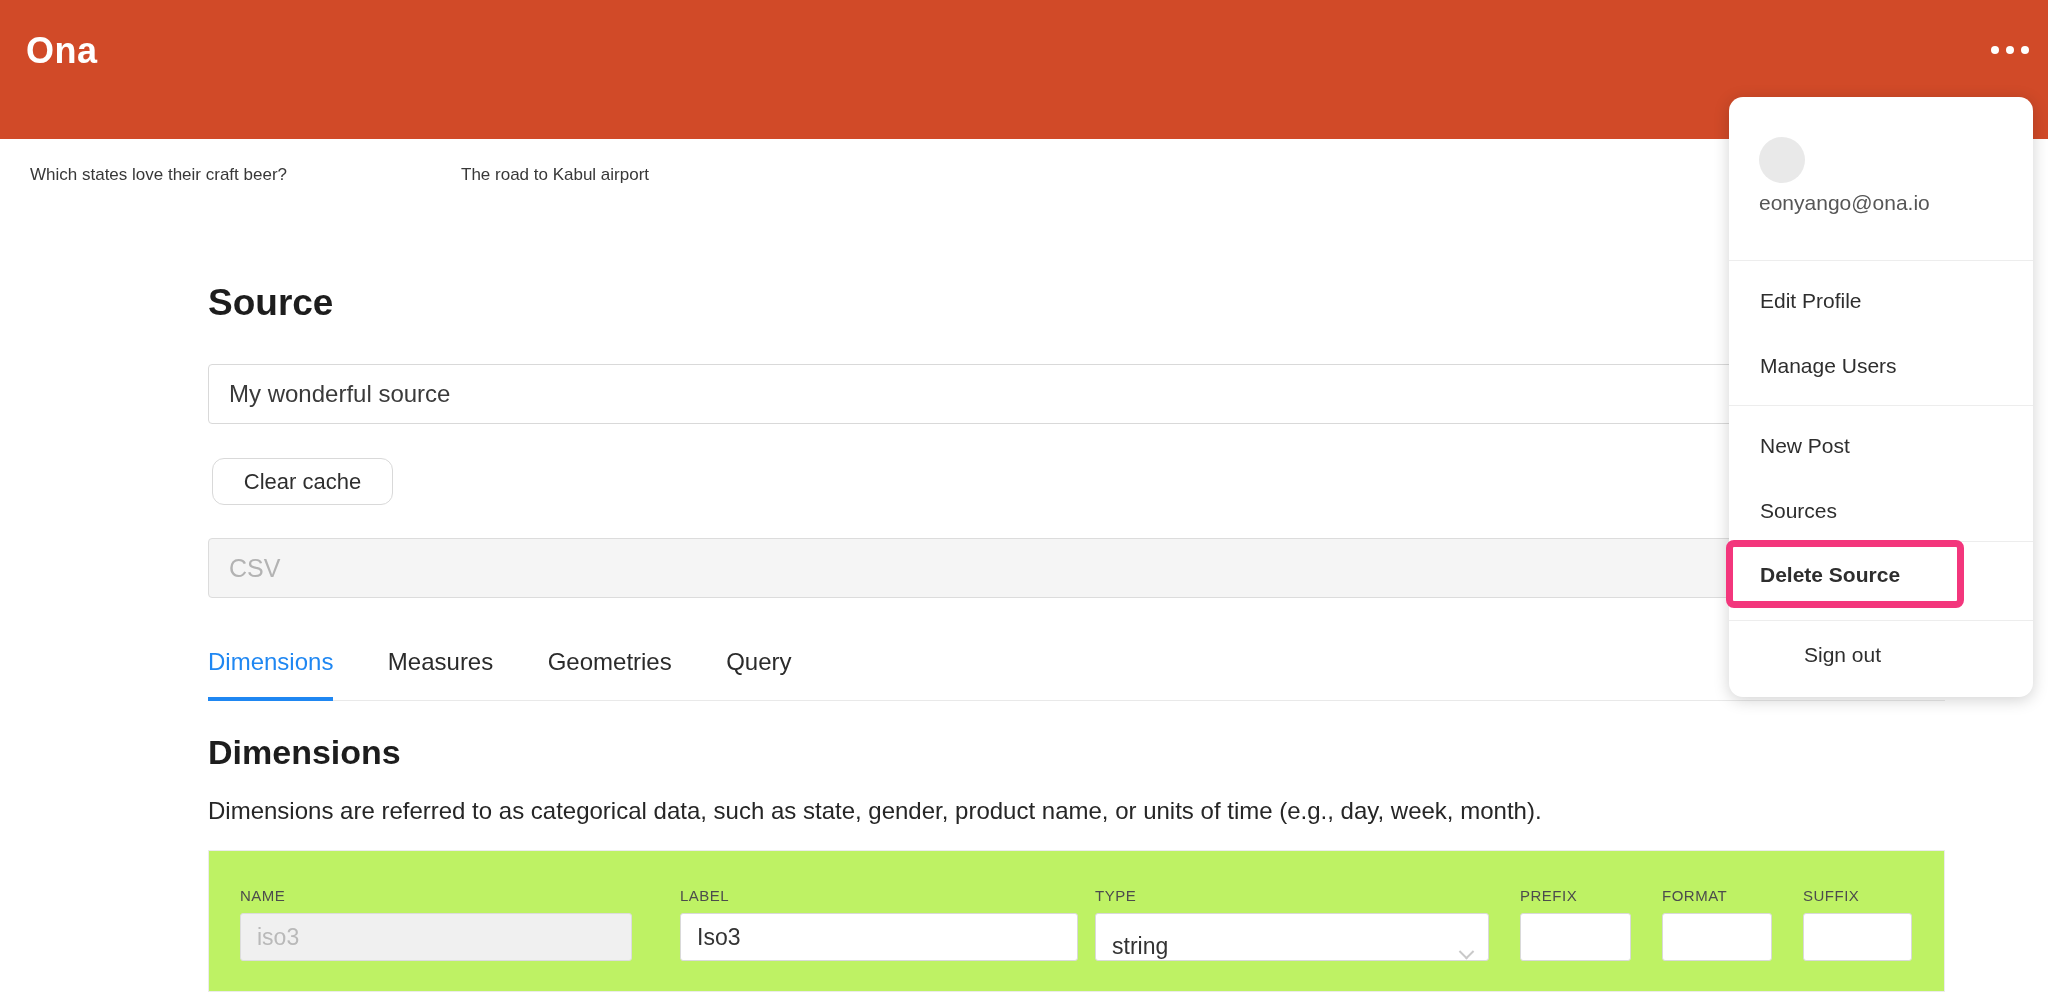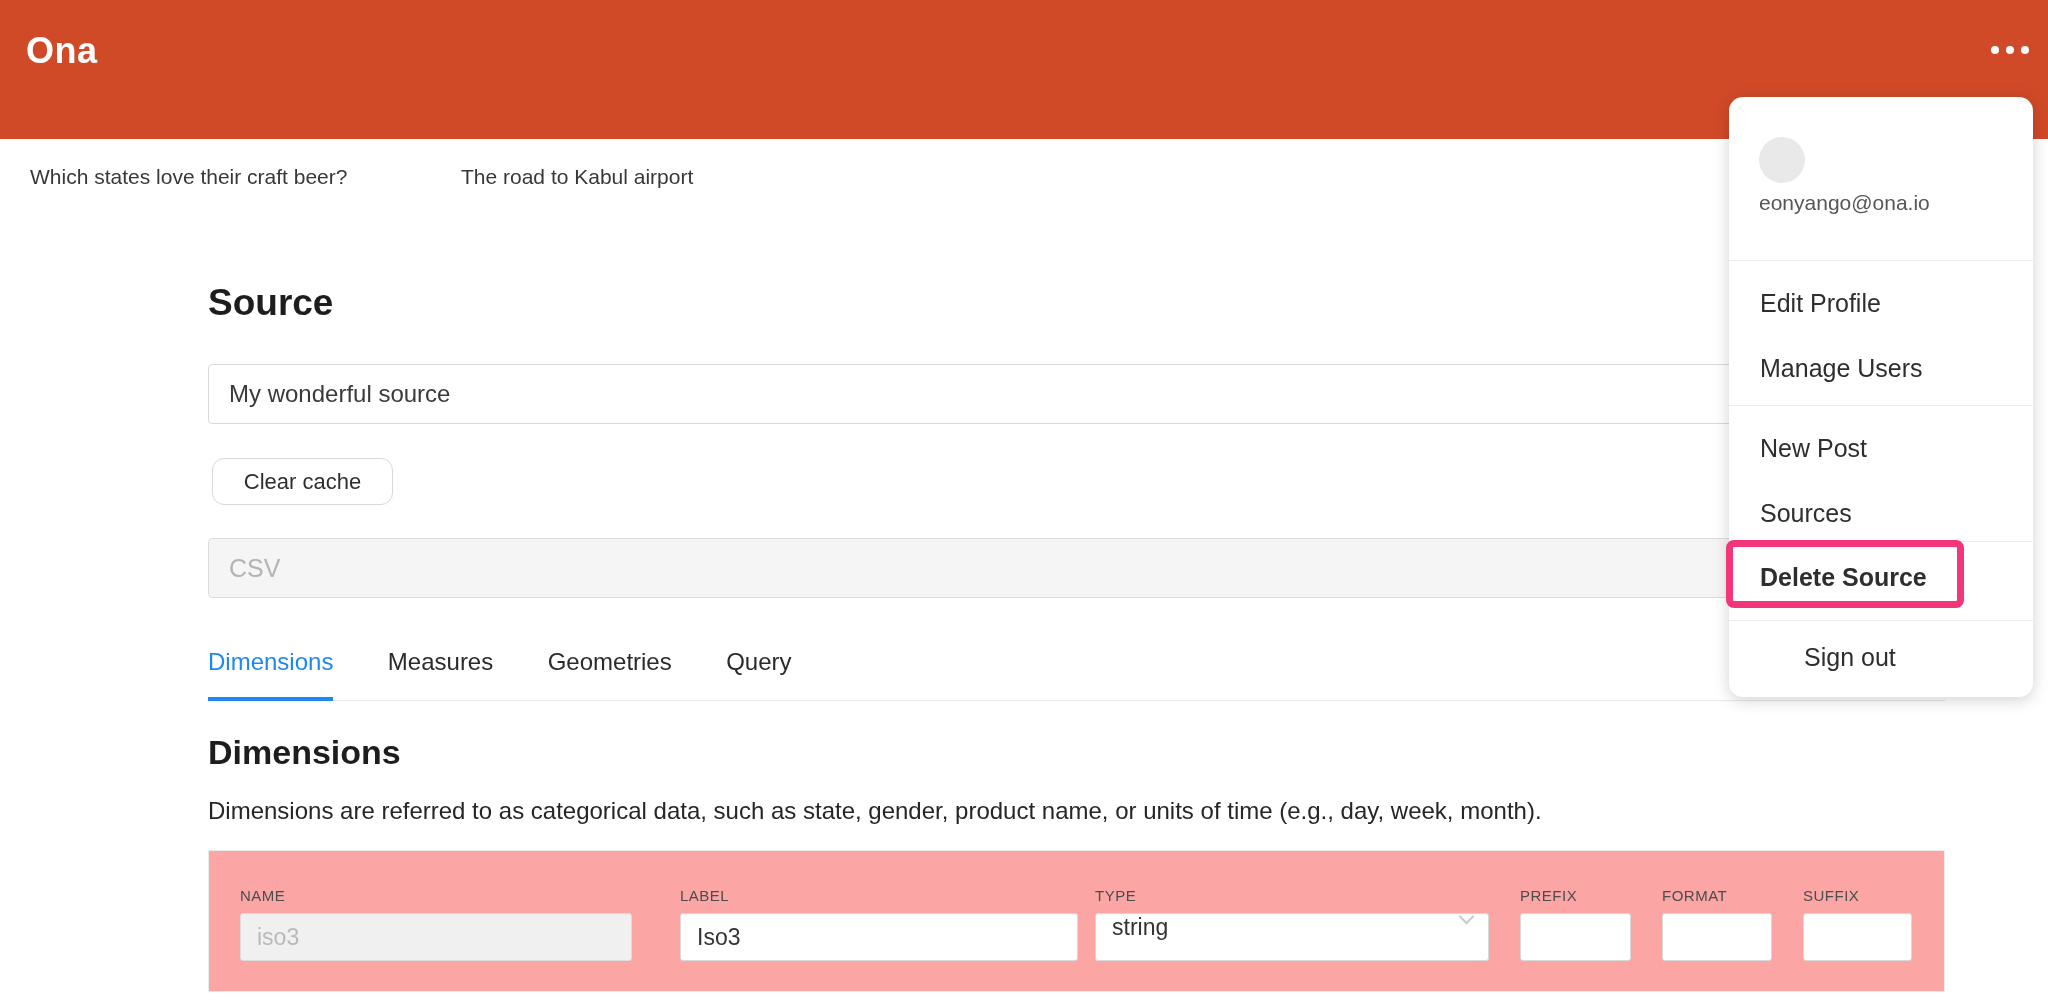--- a/index.html
+++ b/index.html
@@ -21,21 +21,21 @@
     font-size:36px; font-weight:700; color:#ffffff; letter-spacing:0.5px;
   }
   .more-menu {
     position:absolute; right:15px; top:42px;
     display:flex; gap:7px; cursor:pointer; padding:4px;
   }
   .more-menu .dot { width:8px; height:8px; border-radius:50%; background:#ffffff; }
   
   .top-nav { position:absolute; left:0; top:139px; width:2048px; height:78px; background:#ffffff; }
   .nav-link {
-    position:absolute; top:26px; font-size:21px; color:#383838;
+    position:absolute; top:26px; font-size:17px; color:#383838;
     text-decoration:none; cursor:pointer; white-space:nowrap;
   }
   .nav-link.nl-1 { left:30px; }
   .nav-link.nl-2 { left:461px; }
   
   .page-title {
     position:absolute; left:208px; top:282px;
     font-size:37px; font-weight:700; color:#1d1d1d;
   }
   .text-input {
@@ -68,42 +68,42 @@
   .section-title {
     position:absolute; left:208px; top:733px;
     font-size:34px; font-weight:700; color:#1d1d1d;
   }
   .section-desc {
     position:absolute; left:208px; top:797px;
     font-size:24px; color:#262626; white-space:nowrap;
   }
   .card {
     position:absolute; left:208px; top:850px; width:1737px; height:142px;
-    background:#fca5a5; border:1px solid #ebebeb;
+    background:#bef264; border:1px solid #ebebeb;
   }
   .field { position:absolute; top:0; height:142px; }
   .field label {
     position:absolute; top:36px; left:0;
     font-size:15px; color:#4c4c4c; letter-spacing:0.5px;
   }
   .field .f-input {
     position:absolute; top:62px; left:0; height:48px; width:100%;
     border:1px solid #d9d9d9; border-radius:3px; background:#ffffff;
     font-family:"Liberation Sans", sans-serif; font-size:23px; color:#333333;
     padding:0 16px; outline:none;
   }
   .field .f-input:disabled { background:#f0f0f0; border-color:#dcdcdc; color:#b9b9b9; }
   .f-name   { left:31px;   width:392px; }
   .f-label  { left:471px;  width:398px; }
   .f-type   { left:886px;  width:394px; }
   .f-prefix { left:1311px; width:111px; }
   .f-format { left:1453px; width:110px; }
   .f-suffix { left:1594px; width:109px; }
   .select {
-    display:flex; align-items:flex-start; justify-content:space-between; cursor:pointer;
+    display:flex; align-items:flex-end; justify-content:space-between; cursor:pointer;
   }
   .chevron {
     width:11px; height:11px; flex:none;
     border-right:2px solid #c9c9c9; border-bottom:2px solid #c9c9c9;
     transform:rotate(45deg) translate(-2px,-2px);
   }
   
   .user-menu {
     position:absolute; left:1729px; top:97px; width:304px; height:600px;
     background:#ffffff; border-radius:14px;
@@ -111,21 +111,21 @@
     z-index:10;
   }
   .avatar {
     position:absolute; left:30px; top:40px; width:46px; height:46px;
     border-radius:50%; background:#e9e9e9;
   }
   .user-email { position:absolute; left:30px; top:94px; font-size:21px; color:#565656; }
   .divider { position:absolute; left:0; width:100%; height:1px; background:#ededed; }
   .d1 { top:163px; } .d2 { top:308px; } .d3 { top:444px; } .d4 { top:523px; }
   .menu-item {
-    position:absolute; left:31px; font-size:25px; color:#2e2e2e;
+    position:absolute; left:31px; font-size:21px; color:#2e2e2e;
     cursor:pointer; white-space:nowrap;
   }
   .mi-0 { top:192px; } .mi-1 { top:257px; } .mi-2 { top:337px; }
   .mi-3 { top:402px; } .mi-4 { top:466px;font-weight:bold; } .mi-5 { top:546px;margin-left:44px; }
   
   .highlight-box {
     position:absolute; left:1726px; top:540px; width:238px; height:68px;
     border:7px solid #f3367c; border-radius:8px; background:transparent;
     z-index:11; pointer-events:none;
   }

